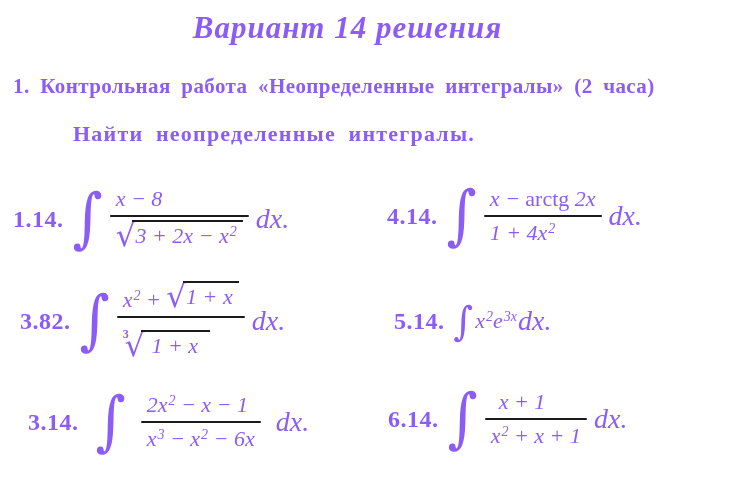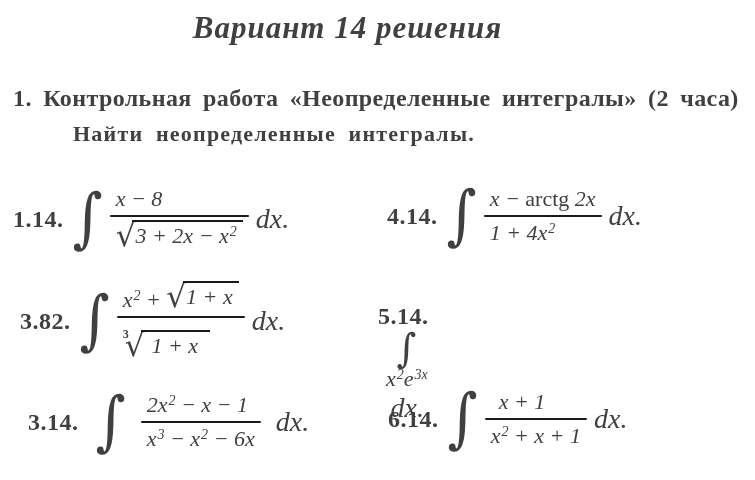--- a/index.html
+++ b/index.html
@@ -1,44 +1,44 @@
 <!DOCTYPE html>
 <html><head>
 <meta charset="utf-8">
 <style>
   html, body { margin: 0; padding: 0; background: #ffffff; }
   .page {
     position: relative;
     width: 755px;
     height: 480px;
     background: #ffffff;
-    color: #404040;
+    color: #8b5cf6;
     font-family: "Liberation Serif", "DejaVu Serif", serif;
     overflow: hidden;
   }
   .title {
     position: absolute;
     top: 10px;
     left: 0;
     width: 100%;
     text-align: center;
     transform: translateX(-30px);
     font-style: italic;
     font-weight: 700;
     font-size: 31px;
     letter-spacing: 1px;
     white-space: nowrap;
   }
   .heading {
     position: absolute;
-    top: 85px;
+    top: 74px;
     left: 13px;
     width: 738px;
     font-weight: 700;
-    font-size: 24px;
+    font-size: 21px;
     letter-spacing: 0.4px;
     word-spacing: 5px;
     white-space: nowrap;
   }
   .sub {
     position: absolute;
     top: 121px;
     left: 37px;
     font-weight: 600;
     font-size: 22px;
@@ -177,21 +177,21 @@
         <span class="sqrt">
             <span class="ridx">3</span>
             <span class="rad">√</span>
             <span class="rcand" style="padding:2px 12px 0 10px;">1 + x</span>
           </span>
       </span>
     </span>
     <span class="dx">dx.</span>
   </div>
 
-  <div class="prob" style="left:378px; top:303px;flex-direction:column;">
+  <div class="prob" style="left:394px; top:303px;">
     <span class="plabel">5.14.</span>
     <span class="int int-sm">∫</span>
     <span class="mi"><span>x</span><span class="sup">2</span><span>e</span><span class="sup">3x</span></span>
     <span class="dx" style="margin-left:1px;">dx.</span>
   </div>
 
   <div class="prob" style="left:28px; top:392px;gap:8px;">
     <span class="plabel">3.14.</span>
     <span class="int">∫</span>
     <span class="frac">

